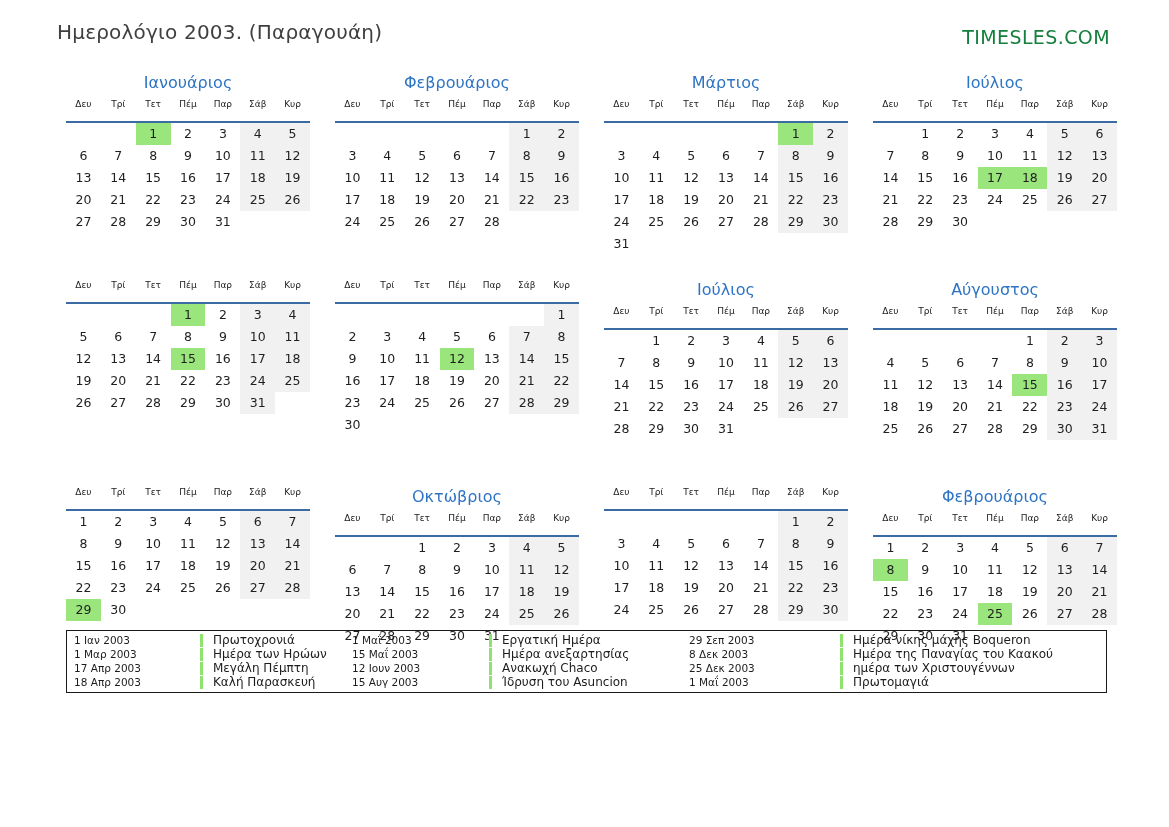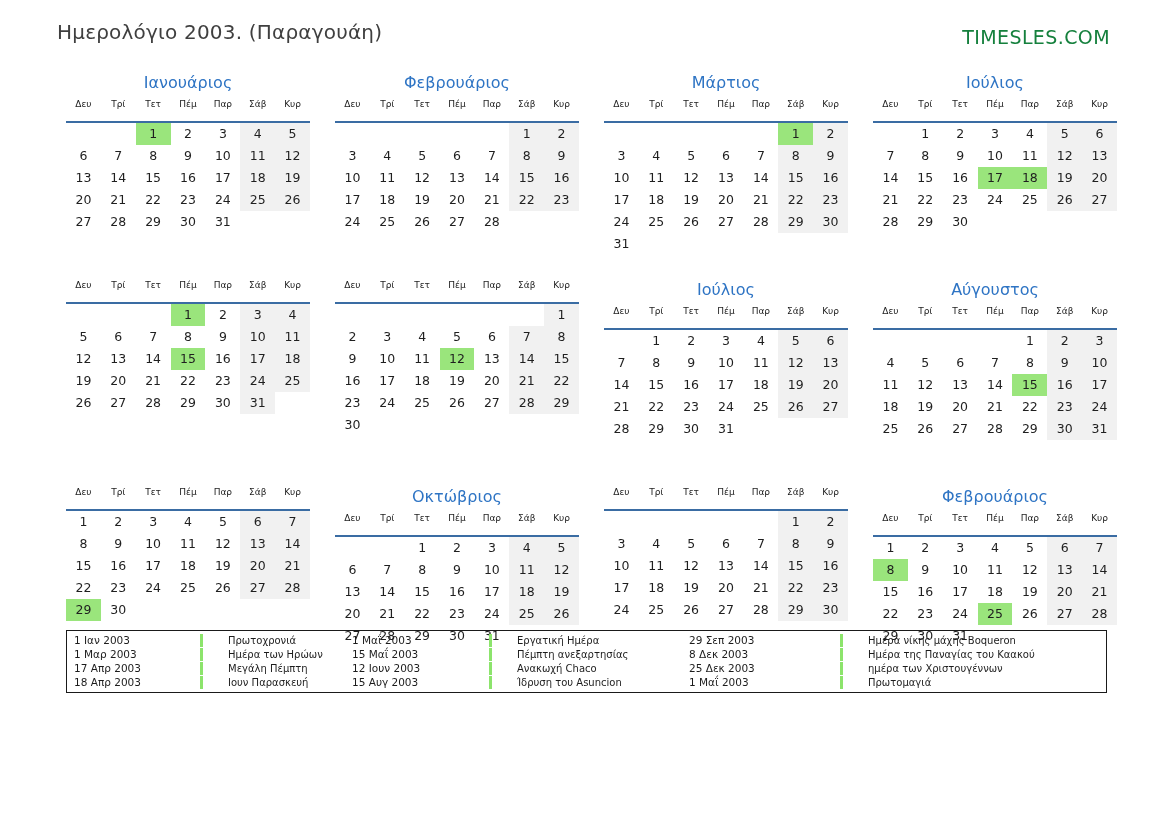--- a/index.html
+++ b/index.html
@@ -37,22 +37,22 @@
   .we{background:var(--weekend,#f1f1f1);}
   .hol{background:var(--holiday,#9ae57c);}
   .legend{
     position:absolute;left:66px;top:630px;width:1041px;height:63px;
     box-sizing:border-box;border:1px solid #1a1a1a;
     display:grid;grid-template-columns:126px 152px 137px 200px 151px 1fr;
     align-content:center;row-gap:1px;padding-left:7px;
   }
   .l-date{font-size:10.5px;line-height:13px;color:#1c1c1c;}
   .l-name{
-    font-size:10px;line-height:13px;color:#1c1c1c;
-    border-left:3px solid var(--legendbar,#8ce46c);padding-left:25px;
+    font-size:12px;line-height:13px;color:#1c1c1c;
+    border-left:3px solid var(--legendbar,#8ce46c);padding-left:10px;
   }
 </style>
 </head>
 <body>
 
 <h1 class="page-title">Ημερολόγιο 2003. (Παραγουάη)</h1>
 <a class="site-link">TIMESLES.COM</a>
 
 <div class="months">
     <div class="month">
@@ -848,28 +848,28 @@
 <div class="legend">
     <div class="l-date">1 Ιαν 2003</div>
     <div class="l-name">Πρωτοχρονιά</div>
     <div class="l-date">1 Μαΐ 2003</div>
     <div class="l-name">Εργατική Ημέρα</div>
     <div class="l-date">29 Σεπ 2003</div>
     <div class="l-name">Ημέρα νίκης μάχης Boqueron</div>
     <div class="l-date">1 Μαρ 2003</div>
     <div class="l-name">Ημέρα των Ηρώων</div>
     <div class="l-date">15 Μαΐ 2003</div>
-    <div class="l-name">Πέμπτη ανεξαρτησίας</div>
+    <div class="l-name">Ημέρα ανεξαρτησίας</div>
     <div class="l-date">8 Δεκ 2003</div>
     <div class="l-name">Ημέρα της Παναγίας του Καακού</div>
     <div class="l-date">17 Απρ 2003</div>
     <div class="l-name">Μεγάλη Πέμπτη</div>
     <div class="l-date">12 Ιουν 2003</div>
     <div class="l-name">Ανακωχή Chaco</div>
     <div class="l-date">25 Δεκ 2003</div>
     <div class="l-name">ημέρα των Χριστουγέννων</div>
     <div class="l-date">18 Απρ 2003</div>
-    <div class="l-name">Ιουν Παρασκευή</div>
+    <div class="l-name">Καλή Παρασκευή</div>
     <div class="l-date">15 Αυγ 2003</div>
     <div class="l-name">Ίδρυση του Asuncion</div>
     <div class="l-date">1 Μαΐ 2003</div>
     <div class="l-name">Πρωτομαγιά</div>
   </div>
 
 </body></html>

